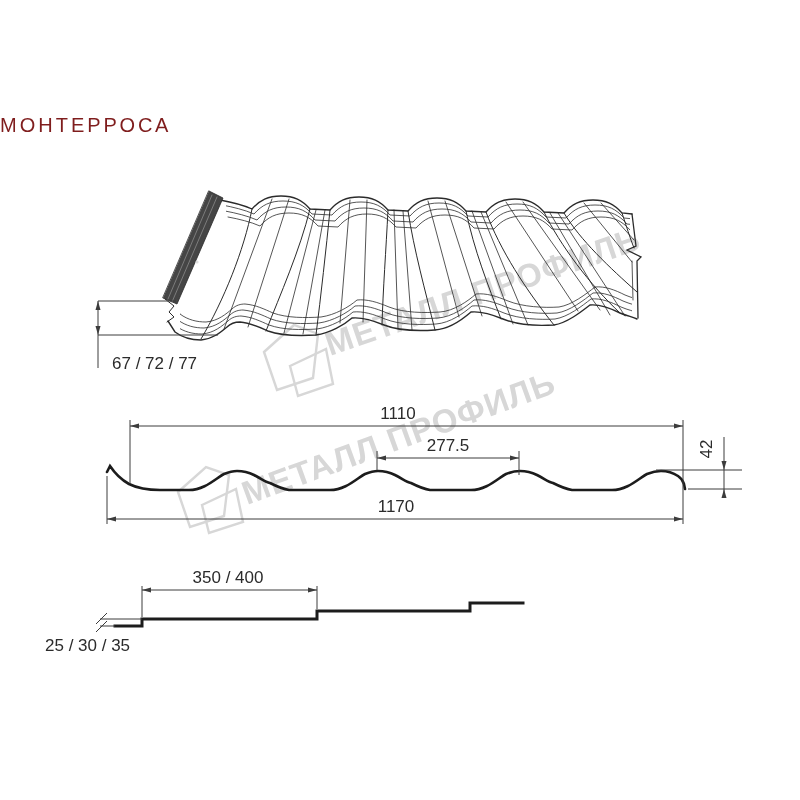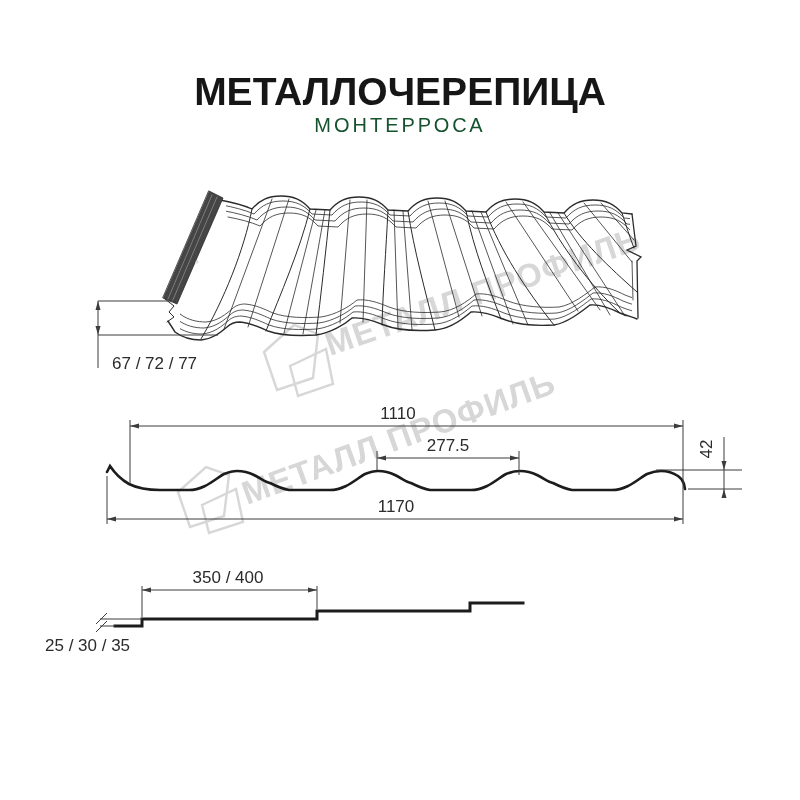--- a/index.html
+++ b/index.html
@@ -5,33 +5,32 @@
   html,body{margin:0;padding:0;background:#ffffff;}
   .canvas{
     position:relative;width:800px;height:800px;background:#ffffff;overflow:hidden;
     font-family:"Liberation Sans", sans-serif;
   }
   .title{
     position:absolute;top:70px;left:0;width:800px;text-align:center;
     font-size:39px;font-weight:800;letter-spacing:0px;color:#161616;
   }
   .subtitle{
-    position:absolute;top:114px;left:0;width:800px;text-align:center;
-    font-size:20px;font-weight:500;letter-spacing:3px;color:#14532d;
+    position:absolute;top:114px;left:0;width:800px;
+    font-size:20px;font-weight:500;letter-spacing:3px;color:#7f1d1d;
   }
   svg{position:absolute;top:0;left:0;}
   .dimtext{font-family:"Liberation Sans",sans-serif;font-size:17px;fill:#2b2b2b;}
   .wmtext{font-family:"Liberation Sans",sans-serif;font-size:33px;font-weight:600;letter-spacing:1px;fill:#d7d7d7;}
 </style>
 </head>
 <body>
 
 <div class="canvas">
 
-  <div class="title">МЕТАЛЛОЧЕРЕПИЦА</div>
   <div class="subtitle">МОНТЕРРОСА</div>
 
   <svg width="800" height="800" viewBox="0 0 800 800">
     <defs>
       <path id="topEdge" d="M220,200 C231,202 243,205 252,209 C260,200 268,196 281,196 C294,196 302,200 310,209 L330,210 C338,201 346,197 359,197 C372,197 380,201 388,210 L408,211 C416,202 424,198 437,198 C450,198 458,202 466,211 L486,212 C494,203 502,199 515,199 C528,199 536,203 544,212 L564,213 C572,204 580,200 593,200 C606,200 614,204 622,213 L632,214"></path>
       <path id="botEdge" d="M168,321 L175,332 C183,338 192,340 201,340 C213,339 221,332 227,327 C231,323 236,322 240,322 C251,323 259,327 268,331 C282,336 300,336 316,335 C330,333 344,325 352,318 C362,317 372,320 384,325 C399,331 420,331 435,330 C449,329 463,319 471,312 C481,311 491,314 503,319 C518,325 539,326 554,325 C567,323 581,312 590,305 C600,304 610,308 620,313 C627,316 633,317 637,319"></path>
       <clipPath id="bandClipTop">
           <rect x="226" y="185" width="404" height="60"></rect>
         </clipPath>
       <clipPath id="bandClipBot">

